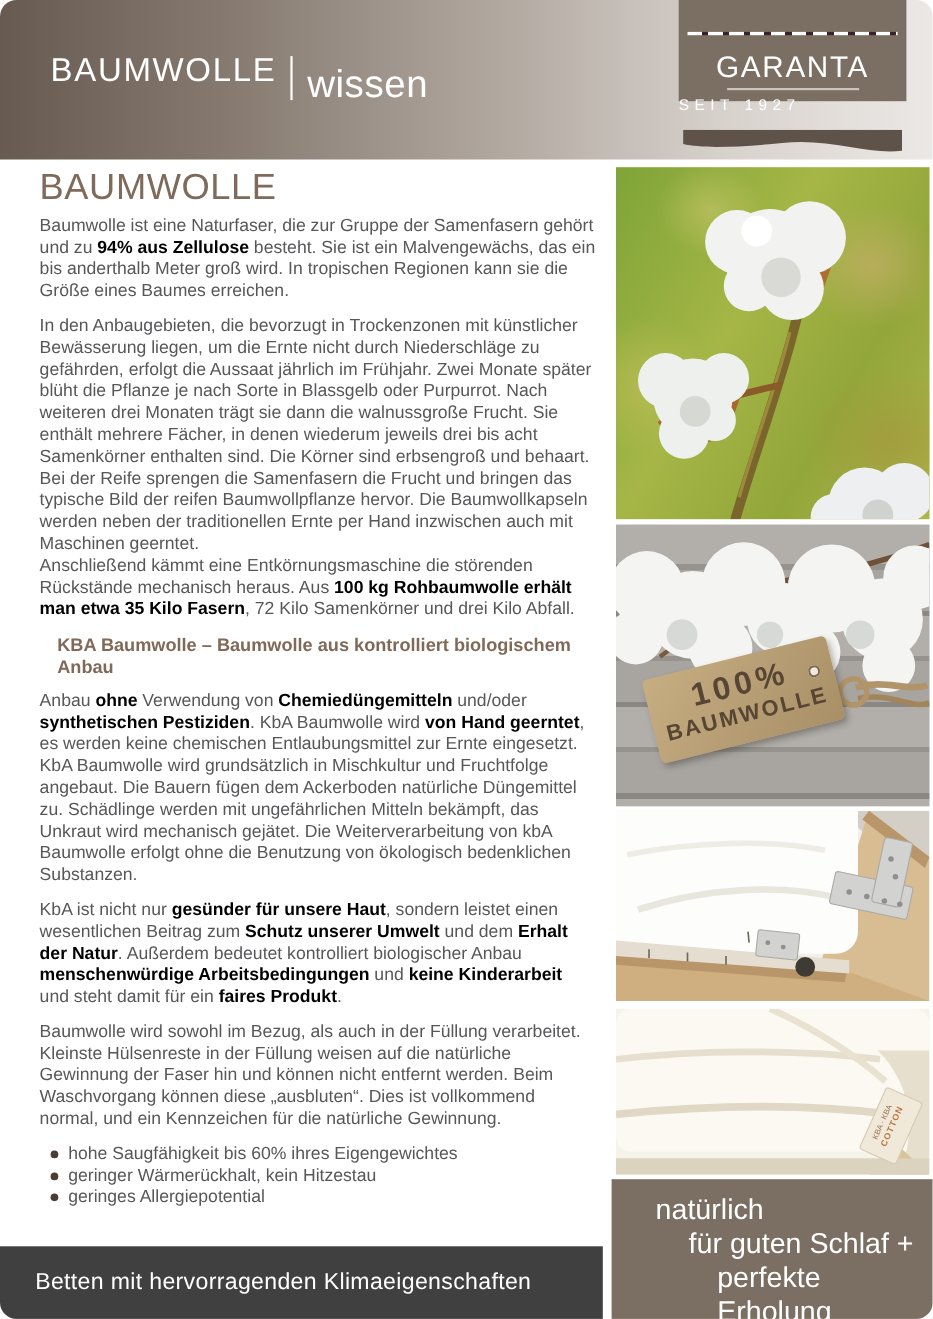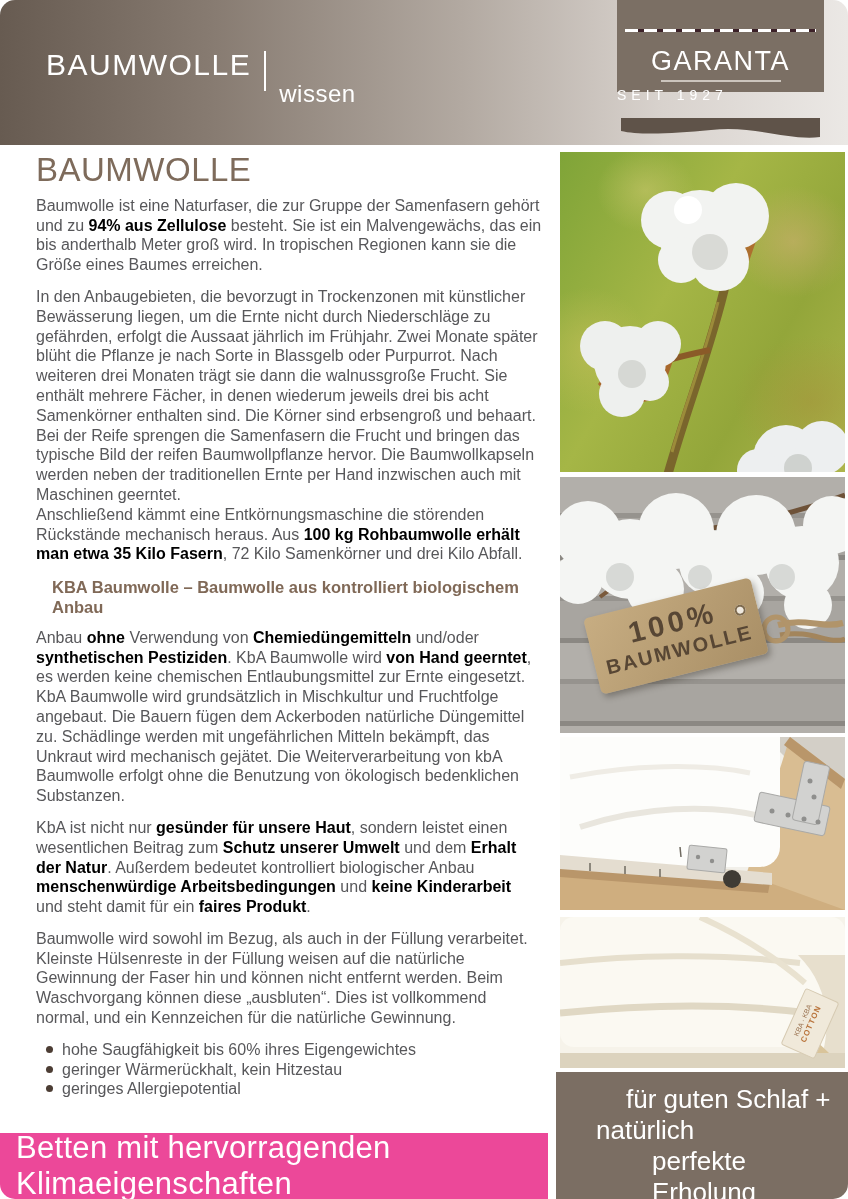--- a/index.html
+++ b/index.html
@@ -6,21 +6,21 @@
   .page { position:relative; width:848px; height:1199px; background:#fff; overflow:hidden;
           font-family:"Liberation Sans", sans-serif;border-radius:15px; }
 
   
   .header { position:absolute; left:0; top:0; width:848px; height:145px;
             background:linear-gradient(90deg,#675b51 0%,#877b71 25%,#b3aaa2 55%,#d8d2cd 78%,#ebe8e5 100%); }
   .header-title { position:absolute; left:46px; top:48px; display:flex; align-items:flex-start; gap:13px;
                   color:#ffffff; font-weight:300; }
   .ht-main { font-size:30px; letter-spacing:1.5px; line-height:34px; }
   .ht-divider { width:2px; height:40px; background:#ffffff; margin-top:3px; }
-  .ht-sub { font-size:24px; line-height:34px; margin-top:29px; letter-spacing:0.5px; }
+  .ht-sub { font-size:35px; line-height:34px; margin-top:12px; letter-spacing:0.5px; }
 
   .ribbon { position:absolute; left:617px; top:0; width:207px; height:92px; background:#7b6f64; }
   .stitch { position:absolute; left:8px; right:8px; top:29px; height:3px;
             background:repeating-linear-gradient(90deg,#ffffff 0 13px,#3c2128 13px 19px); }
   .logo-name { margin-top:46px; text-align:center; color:#fff; font-size:27px; letter-spacing:1.5px; font-weight:300; }
   .logo-rule { width:120px; height:2px; background:#ccc5bd; margin:3px auto 5px; }
   .logo-since { text-align:left; color:#fff; font-size:14px; letter-spacing:5px; font-weight:300; }
   .ribbon-fold { position:absolute; left:621px; top:118px; width:199px; height:22px; }
 
   
@@ -57,23 +57,23 @@
   .tag-line2 { font-size:20px; font-weight:800; letter-spacing:2px; }
   .tag-hole { position:absolute; right:12px; top:24px; width:11px; height:11px; border-radius:50%;
               background:#efe9df; box-shadow:inset 0 0 0 2px #7d6a4e; }
 
   .mini-label { position:absolute; right:4px; bottom:26px; width:60px; height:30px; transform:rotate(-66deg);
                 background:#f0e9da; border:1px solid #d6cab2; border-radius:3px; text-align:center;
                 color:#9a7250; font-size:7px; line-height:9px; padding-top:5px; }
   .mini-label .l2 { color:#b9743c; font-weight:700; letter-spacing:1px; font-size:8px; }
 
   
-  .band-left { position:absolute; left:0; top:1133px; width:548px; height:66px; background:#ec4899;
-               display:flex; align-items:center; color:#fff; font-size:31px; font-weight:300;
-               letter-spacing:0.3px; padding-left:16px; box-sizing:border-box; }
+  .band-left { position:absolute; left:0; top:1133px; width:548px; height:66px; background:#404040;
+               display:flex; align-items:center; color:#fff; font-size:21px; font-weight:300;
+               letter-spacing:0.3px; padding-left:32px; box-sizing:border-box; }
   .box-right { position:absolute; left:556px; top:1072px; width:292px; height:127px; background:#7b6e63;
                color:#fff; font-size:26px; font-weight:300; padding-top:12px; box-sizing:border-box; }
   .box-right .line { line-height:31px; }
   .ind0 { padding-left:40px; } .ind1 { padding-left:70px; } .ind2 { padding-left:96px; }
 </style>
 </head>
 <body>
 
 <div class="page">
 
@@ -231,18 +231,18 @@
     <div class="mini-label">
       <div class="l1">KBA · KBA</div>
       <div class="l2">COTTON</div>
     </div>
   </div>
 
   <div class="band-left">
     <span>Betten mit hervorragenden Klimaeigenschaften</span>
   </div>
   <div class="box-right">
+    <div class="line ind0">natürlich</div>
     <div class="line ind1">für guten Schlaf +</div>
-    <div class="line ind0">natürlich</div>
     <div class="line ind2">perfekte Erholung</div>
   </div>
 
 </div>
 
 </body></html>

